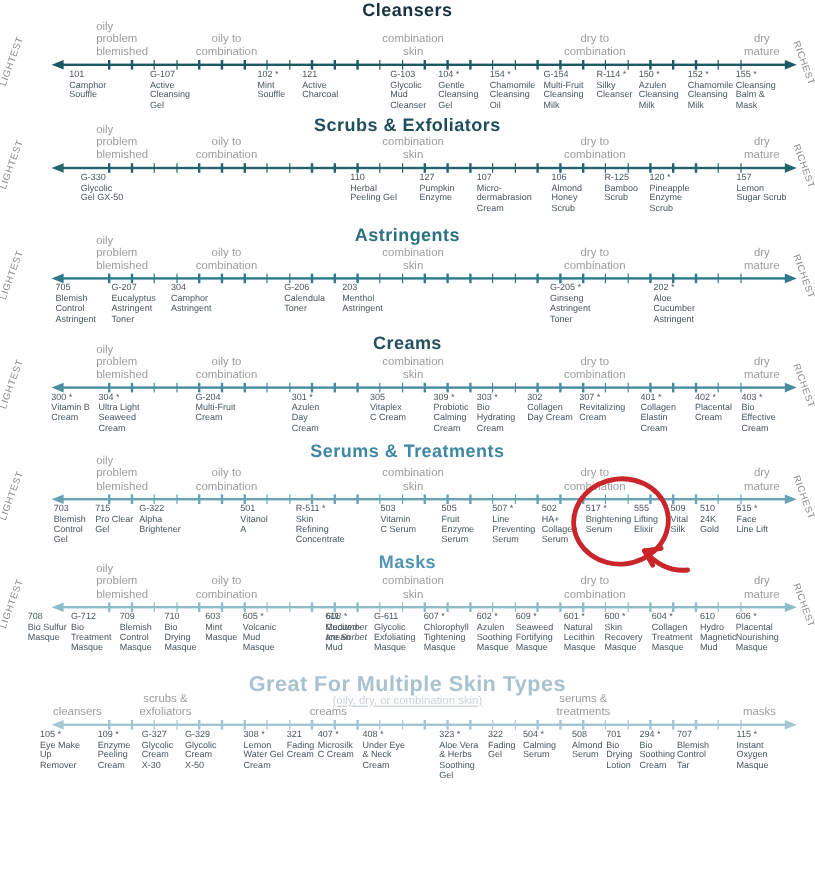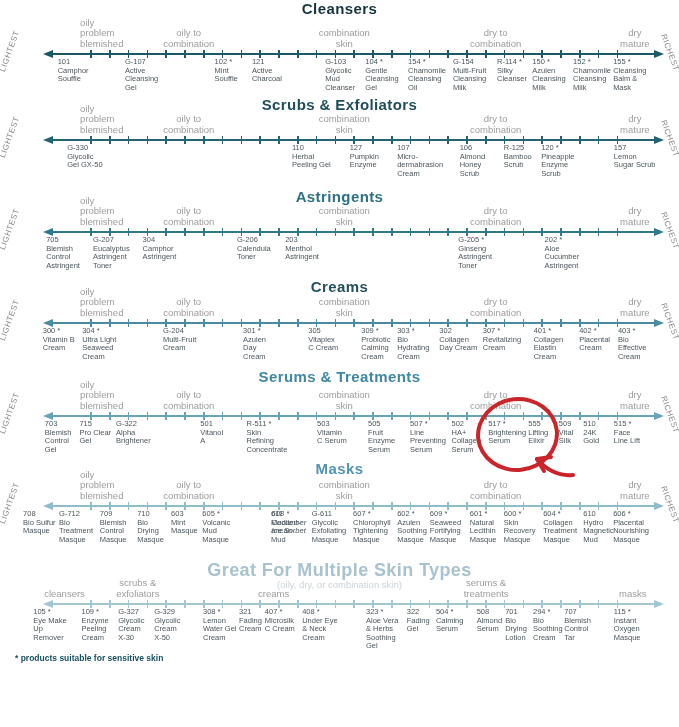--- a/index.html
+++ b/index.html
@@ -2,21 +2,21 @@
 <html><head>
 <meta charset="utf-8">
 <style>
   * { margin:0; padding:0; box-sizing:border-box; }
   html,body { background:#fff; }
   body { font-family:"Liberation Sans", sans-serif; }
   .page { position:relative; width:679px; height:727px; background:#fff; overflow:hidden; margin:0; }
   .title { text-align:center; font-size:27px; font-weight:bold; letter-spacing:.2px; margin:9px 0 0; height:43px; }
   .section { position:relative; width:100%; }
   .sec-header { position:absolute; top:0; left:0; right:0; text-align:center; font-weight:bold; font-size:15px; letter-spacing:.4px; }
-  .sec-subtitle { position:absolute; left:0; right:0; text-align:center; font-size:9.5px; }
+  .sec-subtitle { position:absolute; left:0; right:0; text-align:center; font-size:9.5px;text-decoration:underline; }
   .zone { position:absolute; font-size:9.5px; line-height:10.5px; text-align:center; transform:translateX(-50%); white-space:pre-line; }
   .zone.left { transform:none; text-align:left; }
   .axis { position:absolute; left:7.5%; right:3.4%; height:2px; }
   .axis-line { position:absolute; left:0; right:0; top:0; height:2px; }
   .tick { position:absolute; top:-3px; width:1.5px; height:8px; }
   .arrow-left { position:absolute; left:-8px; top:-3px; width:0; height:0;
     border-top:4px solid transparent; border-bottom:4px solid transparent; border-right:10px solid; }
   .arrow-right { position:absolute; right:-8px; top:-3px; width:0; height:0;
     border-top:4px solid transparent; border-bottom:4px solid transparent; border-left:10px solid; }
   .scale-label { position:absolute; font-size:8px; color:#8b8b8b; letter-spacing:.5px; white-space:nowrap; width:40px; text-align:center; }
@@ -686,14 +686,13 @@
         <div class="product" style="left: 83.1%; top: 48px; color: rgb(74, 86, 92);">707
 Blemish
 Control
 Tar</div>
         <div class="product" style="left: 90.4%; top: 48px; color: rgb(74, 86, 92);">115 *
 Instant
 Oxygen
 Masque</div>
       </div>
     </div>
-  <div class="footnote" style="color: rgb(23, 80, 94);">* products suitable for sensitive skin</div>
 </div>
 
 </body></html>

